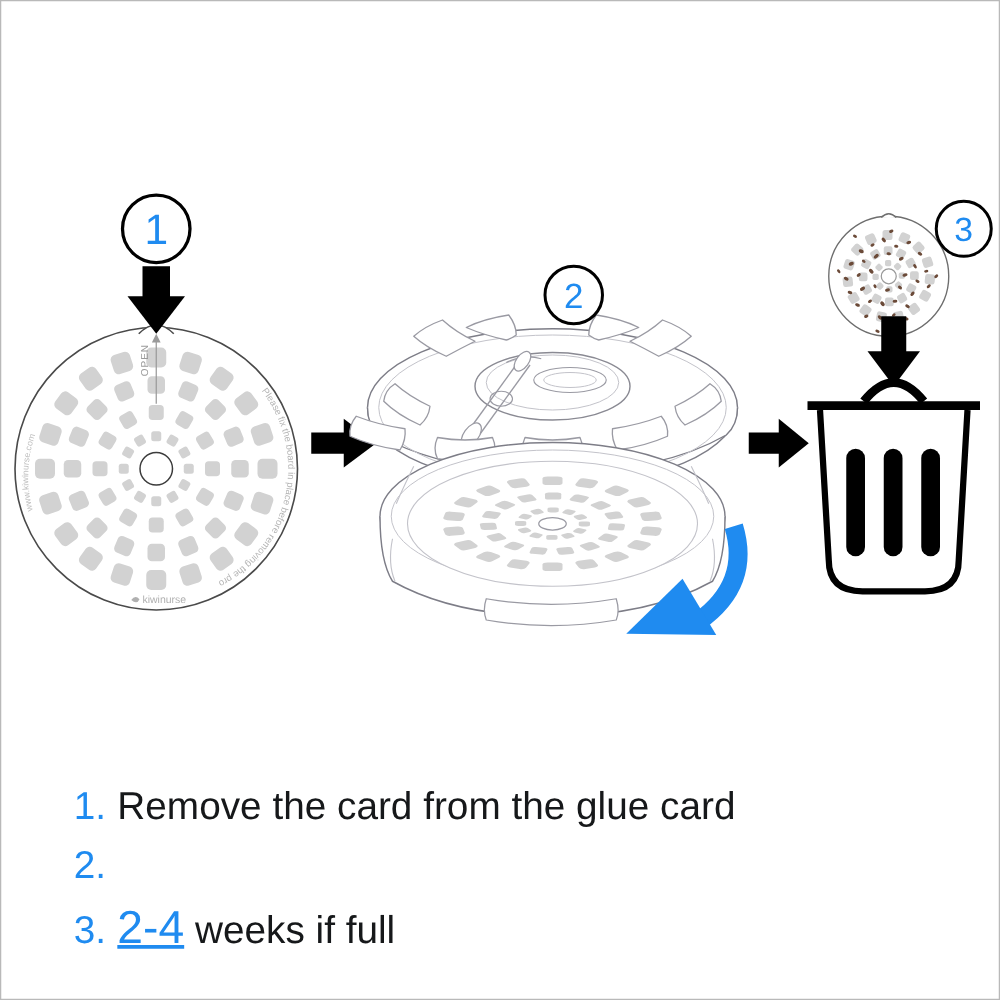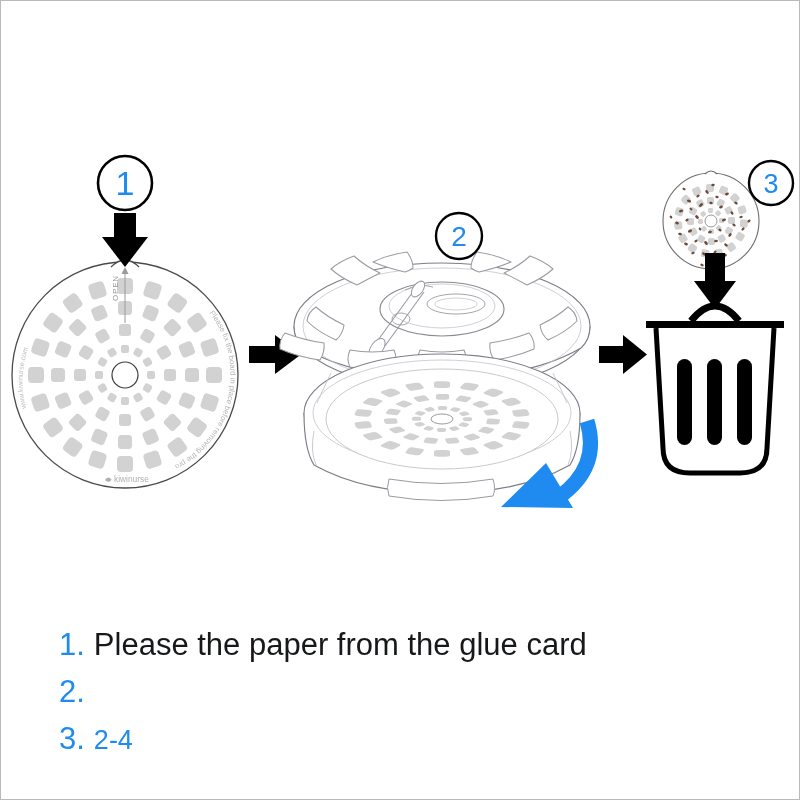--- a/index.html
+++ b/index.html
@@ -48,22 +48,23 @@
     margin-right: 9px;
     letter-spacing: 0px;
   }
   .instr-text {
     color: #16181a;
     font-size: 31px;
     line-height: 1;
   }
   .instr-hl {
     color: #1f8bf0;
-    font-size: 27px;
+    font-size: 37px;
     line-height: 1;
+    text-decoration: underline;
   }
 </style>
 </head>
 <body>
 
 <div id="page">
 
   <div class="stage">
     <svg width="800" height="560" viewBox="0 0 800 560" xmlns="http://www.w3.org/2000/svg">
       <defs>
@@ -702,27 +703,28 @@
         <rect x="706" y="358" width="15" height="86" rx="7.5" fill="#000000"></rect>
         <rect x="736" y="358" width="15" height="86" rx="7.5" fill="#000000"></rect>
       </g>
     </svg>
   </div>
 
   <div class="instructions">
 
     <div class="instr-line">
       <span class="instr-num">1.</span>
-      <span class="instr-text">Please the paper from the glue card</span>
+      <span class="instr-text">Remove the card from the glue card</span>
     </div>
 
     <div class="instr-line">
       <span class="instr-num">2.</span>
     </div>
 
     <div class="instr-line">
       <span class="instr-num">3.</span>
       <span class="instr-hl">2-4</span>
+      <span class="instr-text"> weeks if full</span>
     </div>
 
   </div>
 
 </div>
 
 </body></html>

